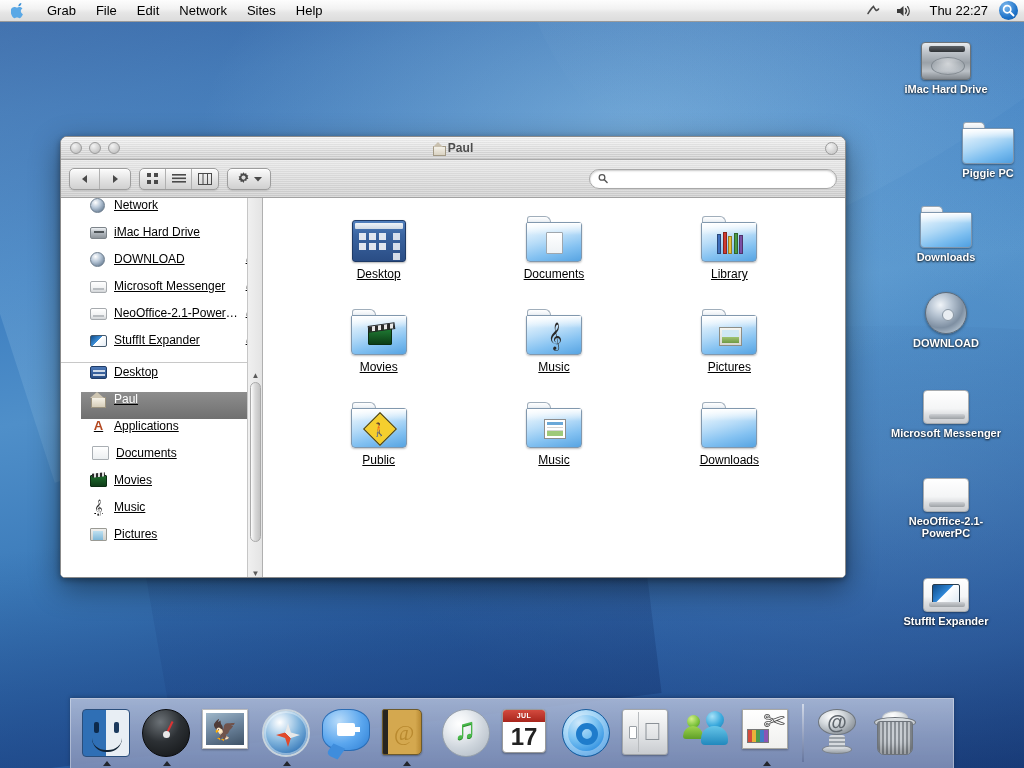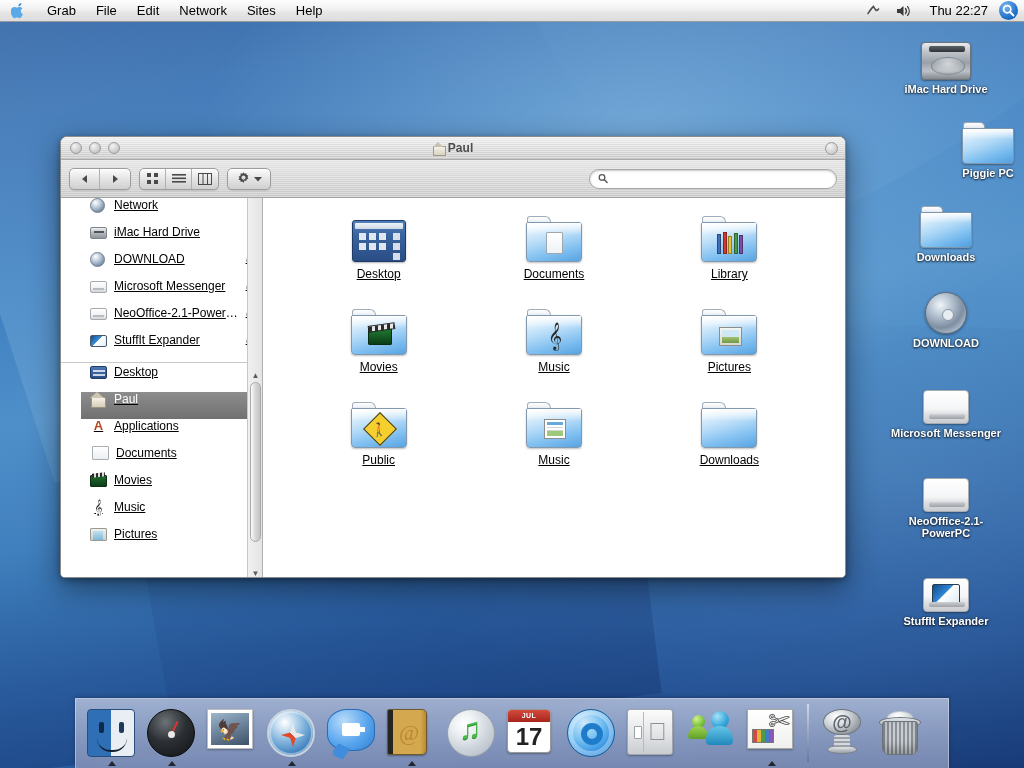--- a/index.html
+++ b/index.html
@@ -335,21 +335,21 @@
   .f-screen .dots { position:absolute; left:6px; top:12px; display:grid; grid-template-columns:repeat(3,7px); gap:3px; }
   .f-screen .dots i { width:7px;height:7px;background:rgba(255,255,255,.85); display:block; }
   .f-screen .rdots { position:absolute; right:5px; top:12px; display:grid; grid-template-rows:repeat(3,7px); gap:3px; }
   .f-screen .rdots i { width:7px;height:7px;background:rgba(255,255,255,.8); display:block; }
 
   
   #dock {
     position: absolute; left: 50%; transform: translateX(-50%);
     bottom: 0; height: 70px; z-index: 40;
     display: flex; align-items: flex-end; gap: 0px;
-    padding: 3px 14px 2px 6px;
+    padding: 3px 24px 2px 6px;
     background: linear-gradient(180deg, rgba(185,196,222,0.82) 0%, rgba(150,164,198,0.86) 55%, rgba(128,143,182,0.9) 100%);
     border-top: 1px solid rgba(255,255,255,.5);
     border-left: 1px solid rgba(255,255,255,.35);
     border-right: 1px solid rgba(255,255,255,.35);
     box-shadow: 0 -1px 4px rgba(0,0,0,.25);
   }
   .dock-item { width: 60px; height: 64px; position: relative; display:flex; flex-direction:column; align-items:center; justify-content:flex-end; }
   .dock-ico { width: 50px; height: 50px; position: relative; }
   .run-dot {
     width: 0; height: 0; margin-top: 2px;

